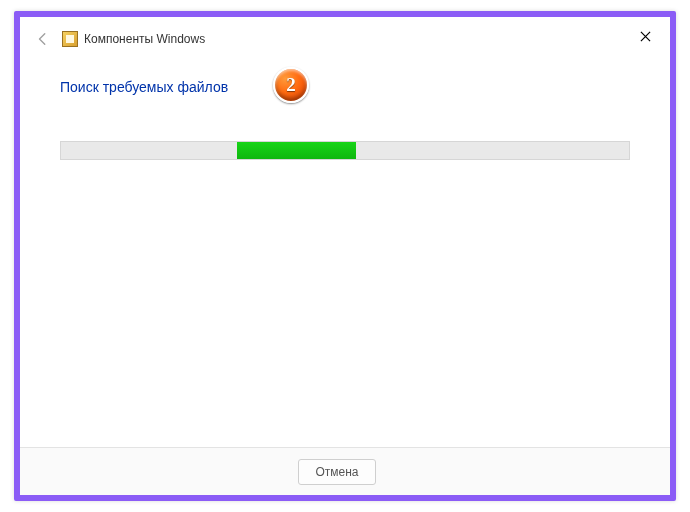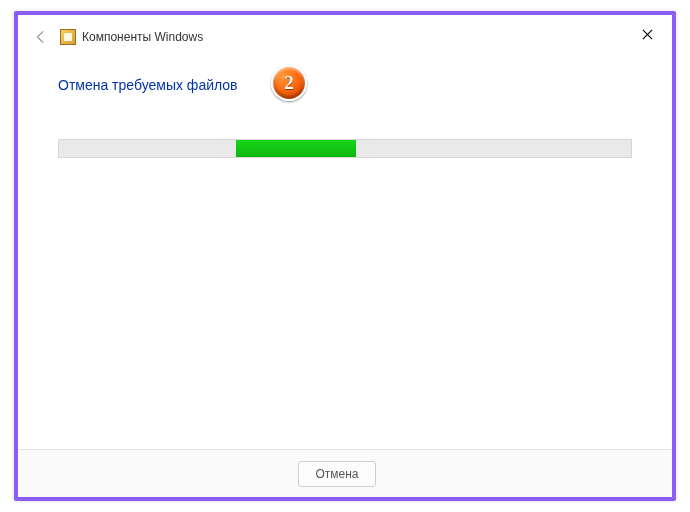--- a/index.html
+++ b/index.html
@@ -11,21 +11,21 @@
       position: relative;
       overflow: hidden;
     }
     .window {
       position: absolute;
       top: 11px;
       left: 14px;
       width: 662px;
       height: 490px;
       background: #ffffff;
-      border: 4px solid #8b5cf6;
+      border: 6px solid #8b5cf6;
       border-radius: 2px;
       box-shadow: 0 0 4px rgba(0,0,0,0.15);
       display: flex;
       flex-direction: column;
     }
     .title-row {
       display: flex;
       align-items: center;
       height: 44px;
       padding-left: 12px;
@@ -154,21 +154,21 @@
     <span class="app-icon"></span>
     <span class="title-text">Компоненты Windows</span>
     <div class="close-btn">
       <svg viewBox="0 0 12 12">
           <path d="M1 1 L11 11 M11 1 L1 11" stroke="currentColor" stroke-width="1.3"></path>
         </svg>
     </div>
   </div>
 
   <div class="content">
-    <div class="heading">Отмена требуемых файлов</div>
+    <div class="heading">Поиск требуемых файлов</div>
 
     <div class="badge">
       <span>2</span>
     </div>
 
     <div class="progress-track">
       <div class="progress-chunk" style="left:31%;width:21%;"></div>
     </div>
   </div>
 

